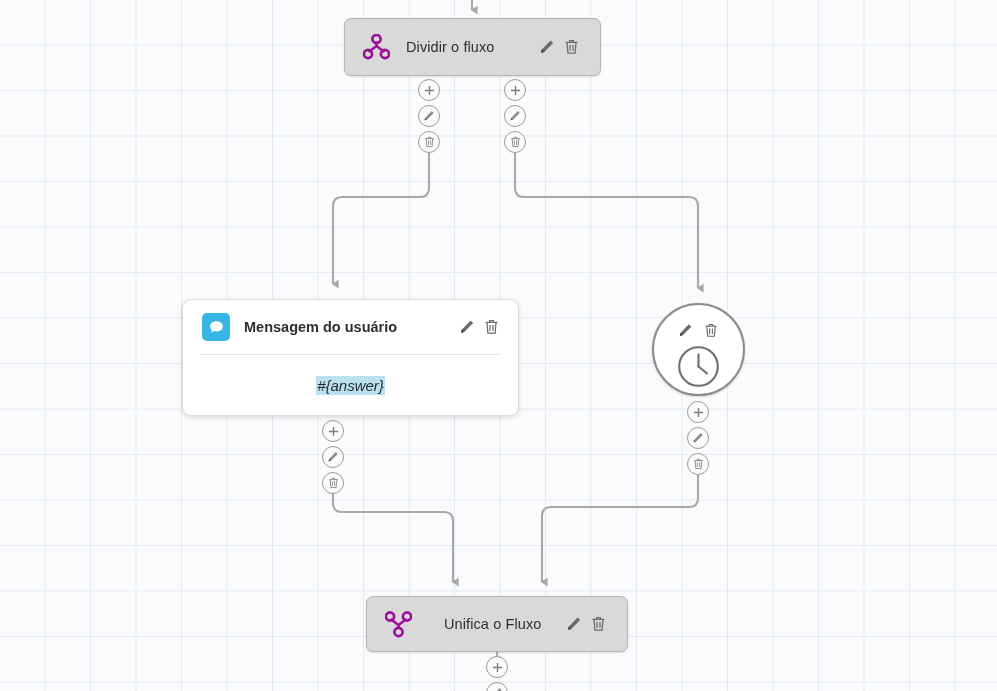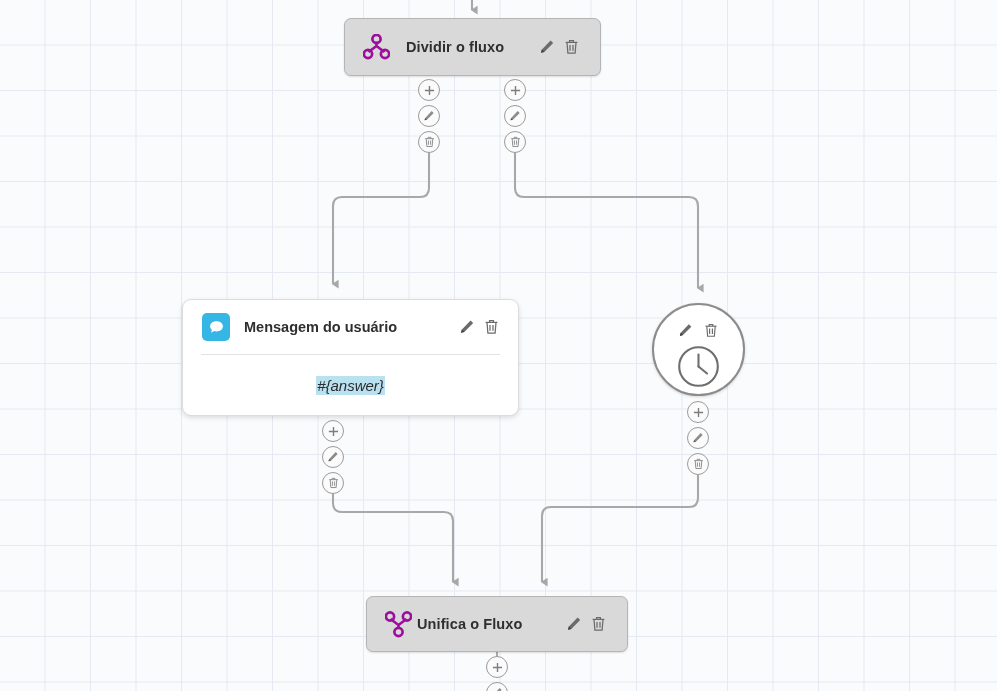--- a/index.html
+++ b/index.html
@@ -51,21 +51,21 @@
   .node-white {
     background: #ffffff;
     border: 1px solid #dcdcdc;
     border-radius: 9px;
     box-shadow: 0 2px 5px rgba(0,0,0,0.12);
     margin-left: 17px;
   }
 
   .node-title {
     font-size: 14.5px;
-    font-weight: bold;
+    font-weight: normal;
     color: #2f2f2f;
     letter-spacing: 0.1px;
     white-space: nowrap;
   }
 
   .node-icon {
     flex: 0 0 auto;
     display: flex;
     align-items: center;
     justify-content: center;
@@ -95,21 +95,21 @@
   #node-split .node-title { margin-left: 16px; }
   #node-split .hdr-actions { margin-right: 2px; }
 
   
   #node-merge {
     left: 366px;
     top: 596px;
     width: 262px;
     height: 56px;
   }
-  #node-merge .node-title { margin-left: 5px; }
+  #node-merge .node-title { margin-left: 32px; }
   #node-merge .hdr-actions { margin-right: 2px; }
 
   
   #node-message {
     left: 165px;
     top: 299px;
     width: 337px;
     height: 117px;
     padding: 0;
   }

